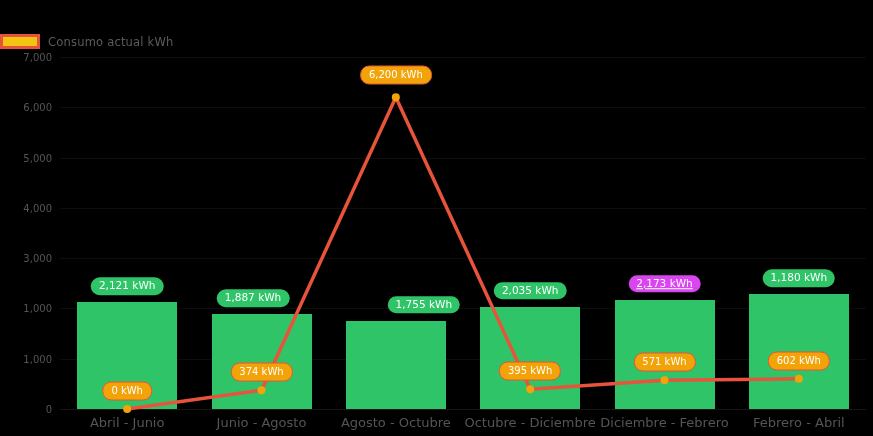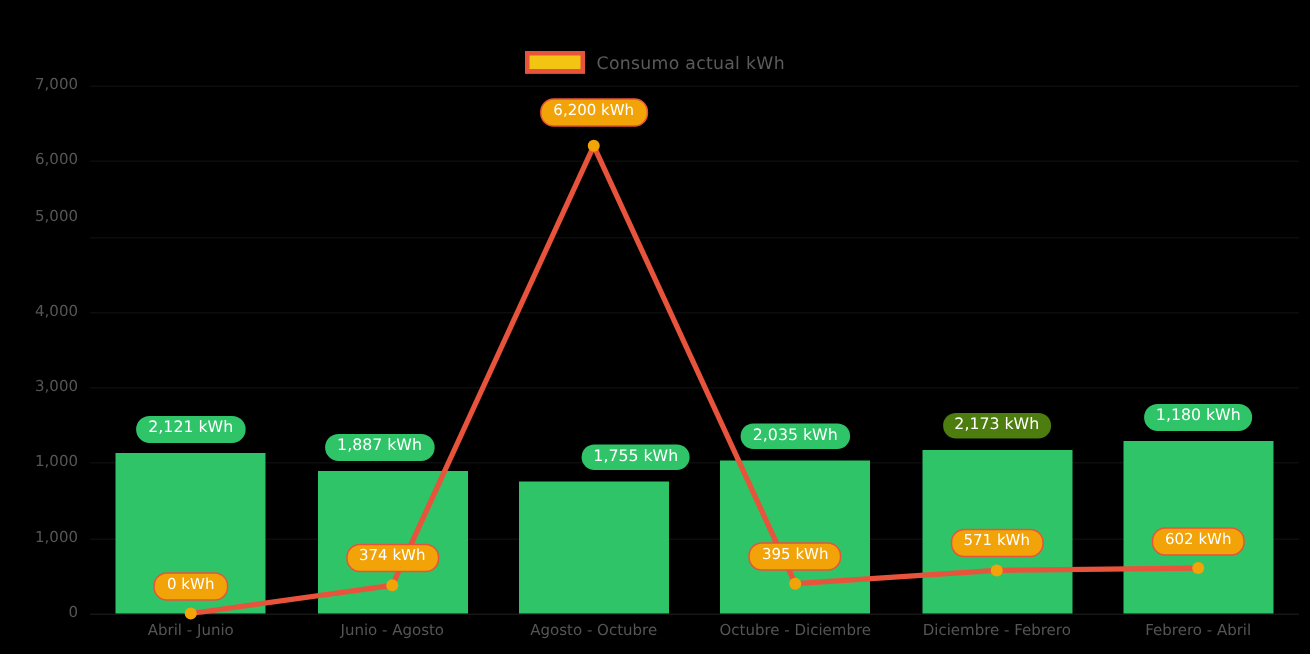--- a/index.html
+++ b/index.html
@@ -20,21 +20,20 @@
     background: #000000;
   }
 
   
   .legend {
     position: absolute;
     top: 34px;
     left: 0;
     width: 873px;
     display: flex;
-    justify-content: center;
     align-items: center;
     gap: 32px;
     pointer-events: none;
   }
   .legend-entry {
     display: flex;
     align-items: center;
     gap: 8px;
   }
   .legend-swatch {
@@ -143,21 +142,21 @@
     position: absolute;
     left: 60px;
     top: 415px;
     width: 806px;
     height: 20px;
   }
   .x-tick-label {
     position: absolute;
     transform: translateX(-50%);
     color: #555555;
-    font-size: 10px;
+    font-size: 13px;
     white-space: nowrap;
   }
 </style>
 </head>
 <body>
 
 <div id="chart-root">
 
   <div class="legend">
     <div class="legend-entry">
@@ -165,21 +164,21 @@
       <span class="legend-label">Consumo actual kWh</span>
     </div>
   </div>
 
   <div class="y-axis-labels" id="y-axis-labels">
       <div class="y-tick-label" style="top: 352px;">0</div>
       <div class="y-tick-label" style="top: 301.714px; text-align: right;">1,000</div>
       <div class="y-tick-label" style="top: 251.429px;">1,000</div>
       <div class="y-tick-label" style="top: 201.143px;">3,000</div>
       <div class="y-tick-label" style="top: 150.857px;">4,000</div>
-      <div class="y-tick-label" style="top: 88px;">5,000</div>
+      <div class="y-tick-label" style="top: 101px;">5,000</div>
       <div class="y-tick-label" style="top: 50.2857px;">6,000</div>
       <div class="y-tick-label" style="top: 0px;">7,000</div>
     </div>
 
   <div class="plot" id="plot">
     <div id="gridlines">
         <div class="baseline" style="top: 352px;"></div>
         <div class="gridline" style="top: 301.714px;"></div>
         <div class="gridline" style="top: 251.429px;"></div>
         <div class="gridline" style="top: 201.143px;"></div>
@@ -203,21 +202,21 @@
         <circle cx="335.83333333333337" cy="40.228571428571456" r="4" fill="#F2A307"></circle>
         <circle cx="470.1666666666667" cy="332.13714285714286" r="4" fill="#F2A307"></circle>
         <circle cx="604.5" cy="323.2868571428571" r="4" fill="#F2A307"></circle>
         <circle cx="738.8333333333334" cy="321.728" r="4" fill="#F2A307"></circle>
       </svg>
     <div id="bar-labels">
         <div class="bar-label" style="left: 67.1667px; top: 229.344px; background: rgb(47, 196, 104);">2,121 kWh</div>
         <div class="bar-label" style="left: 193px; top: 241.111px; background: rgb(47, 196, 104); text-align: right;">1,887 kWh</div>
         <div class="bar-label" style="left: 335.833px; top: 247.749px; background: rgb(47, 196, 104); margin-left: 28px;">1,755 kWh</div>
         <div class="bar-label" style="left: 470.167px; top: 233.669px; background: rgb(47, 196, 104);">2,035 kWh</div>
-        <div class="bar-label" style="left: 604.5px; top: 226.729px; background: #4d7c0f;">2,173 kWh</div>
+        <div class="bar-label" style="left: 604.5px; top: 226.729px; background: #d946ef; text-decoration: underline;">2,173 kWh</div>
         <div class="bar-label" style="left: 738.833px; top: 221.349px; background: rgb(47, 196, 104);">1,180 kWh</div>
       </div>
     <div id="line-labels">
         <div class="line-label" style="left: 67.1667px; top: 334px;">0 kWh</div>
         <div class="line-label" style="left: 201.5px; top: 315.193px;">374 kWh</div>
         <div class="line-label" style="left: 335.833px; top: 18.2286px;">6,200 kWh</div>
         <div class="line-label" style="left: 470.167px; top: 314.137px;">395 kWh</div>
         <div class="line-label" style="left: 604.5px; top: 305.287px;">571 kWh</div>
         <div class="line-label" style="left: 738.833px; top: 303.728px;">602 kWh</div>
       </div>

